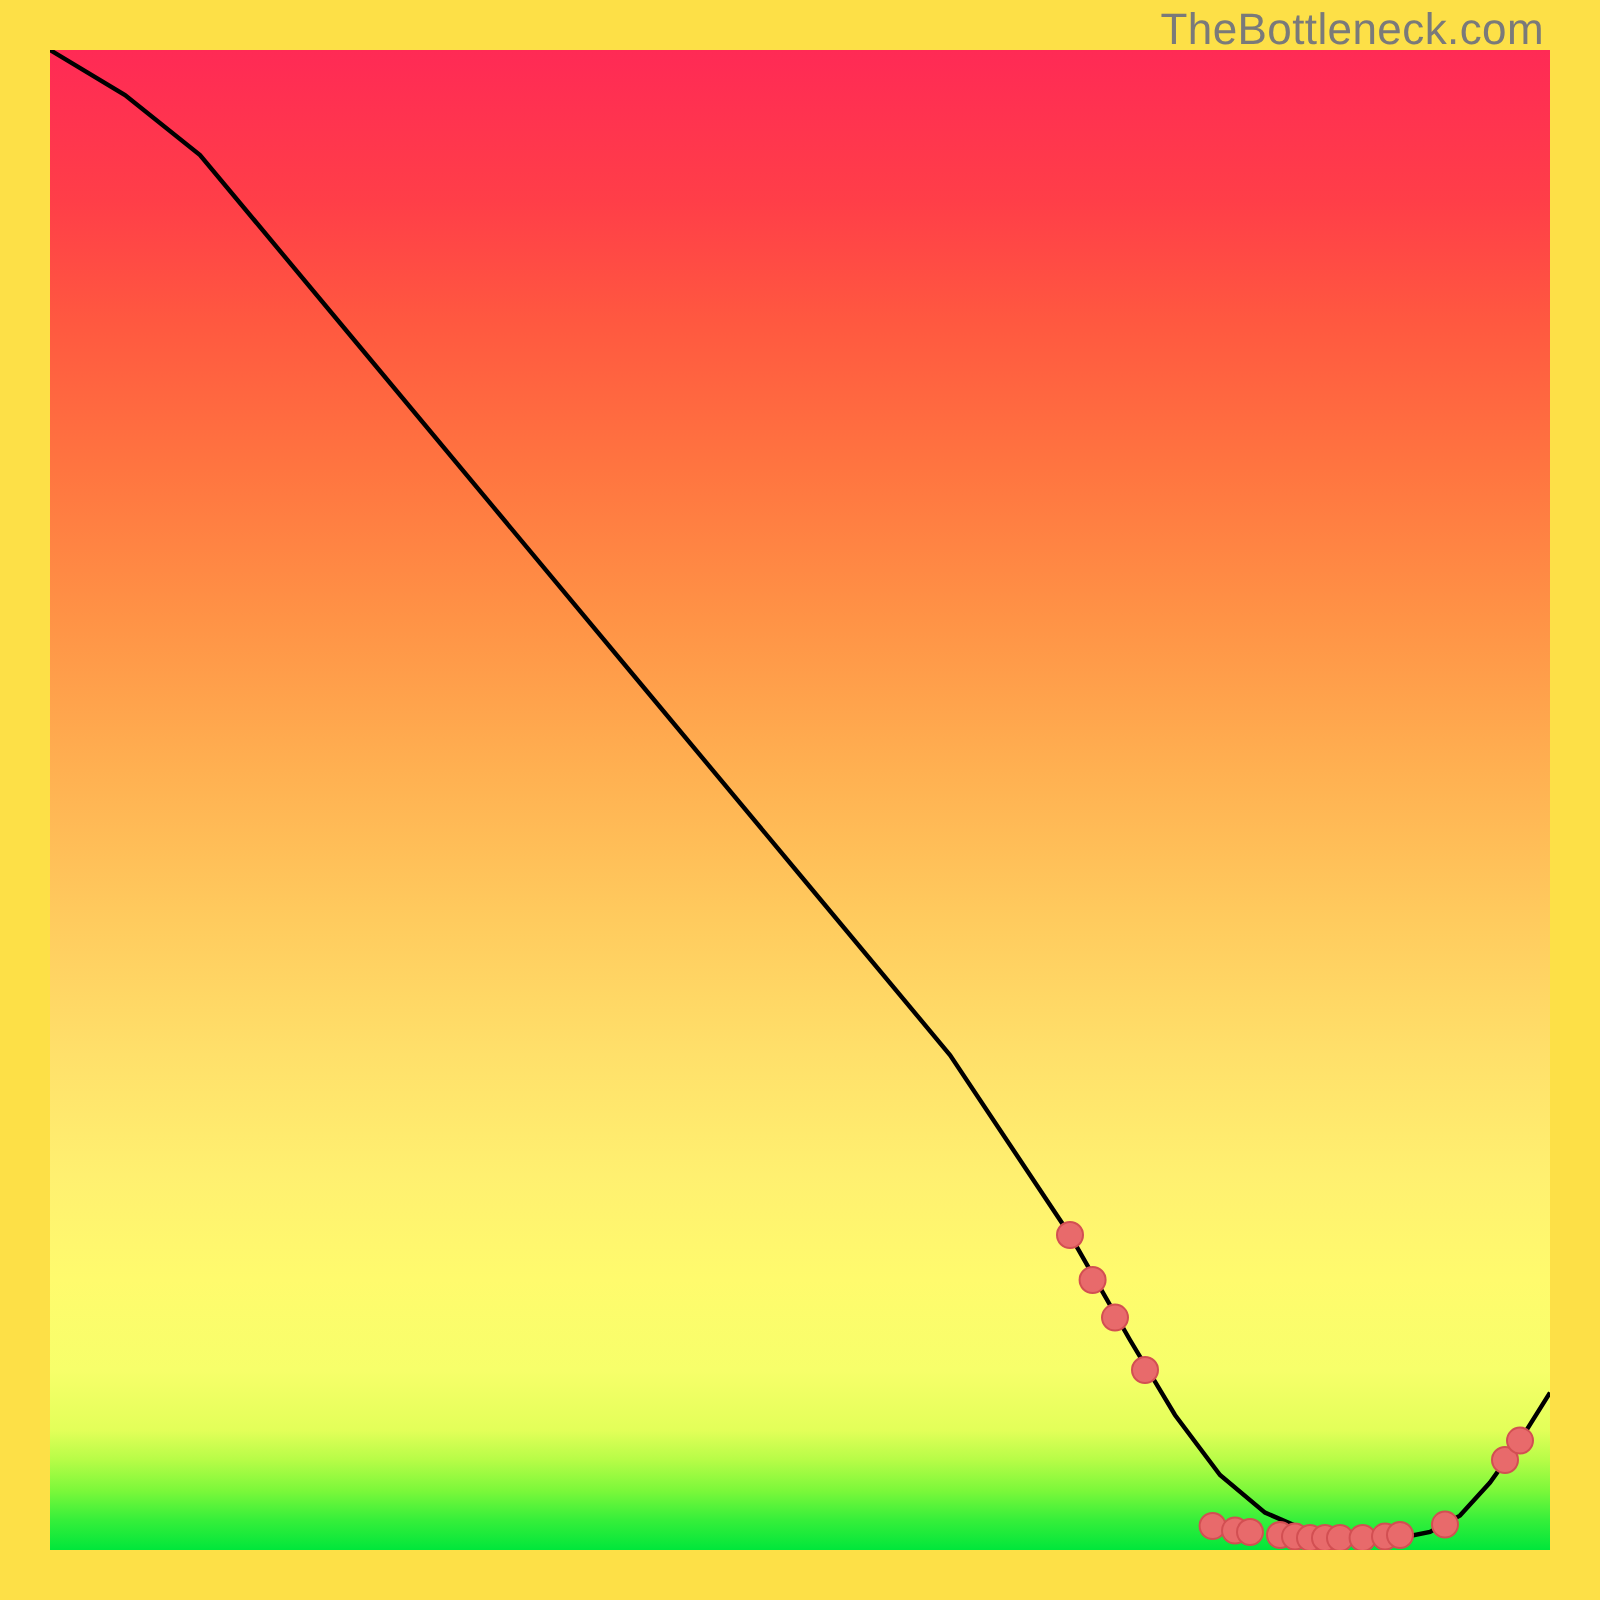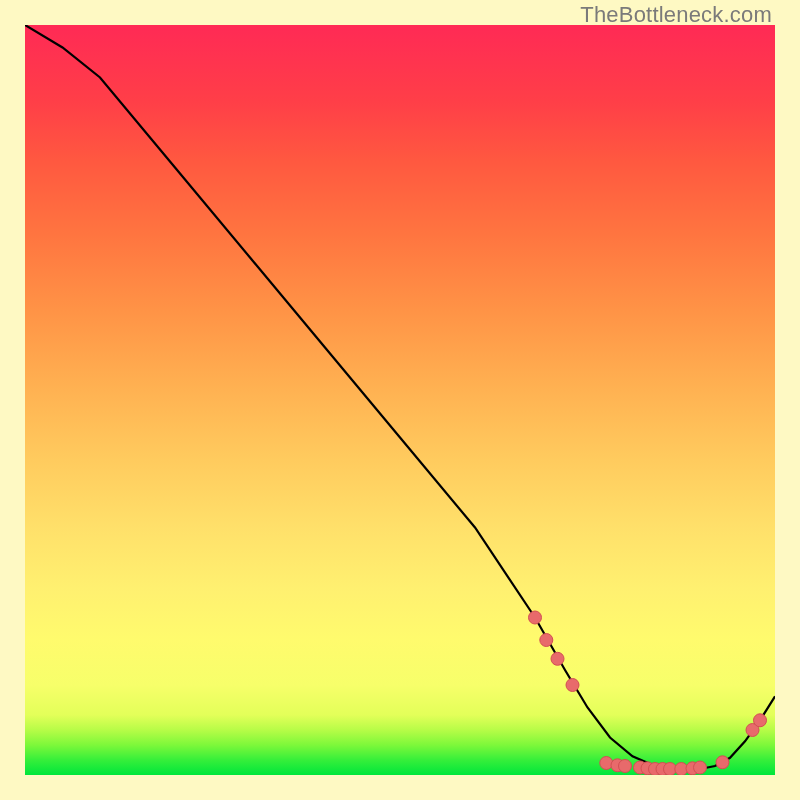--- a/index.html
+++ b/index.html
@@ -8,21 +8,21 @@
     width: 800px;
     height: 800px;
     background: #000;
     overflow: hidden;
     font-family: Arial, Helvetica, sans-serif;
   }
   .stage {
     position: relative;
     width: 800px;
     height: 800px;
-    background: #fef9c3;
+    background: #fde047;
     text-decoration: underline;
   }
   .plot {
     position: absolute;
     left: 25px;
     top: 25px;
     width: 750px;
     height: 750px;
     
     background: linear-gradient(to top,

